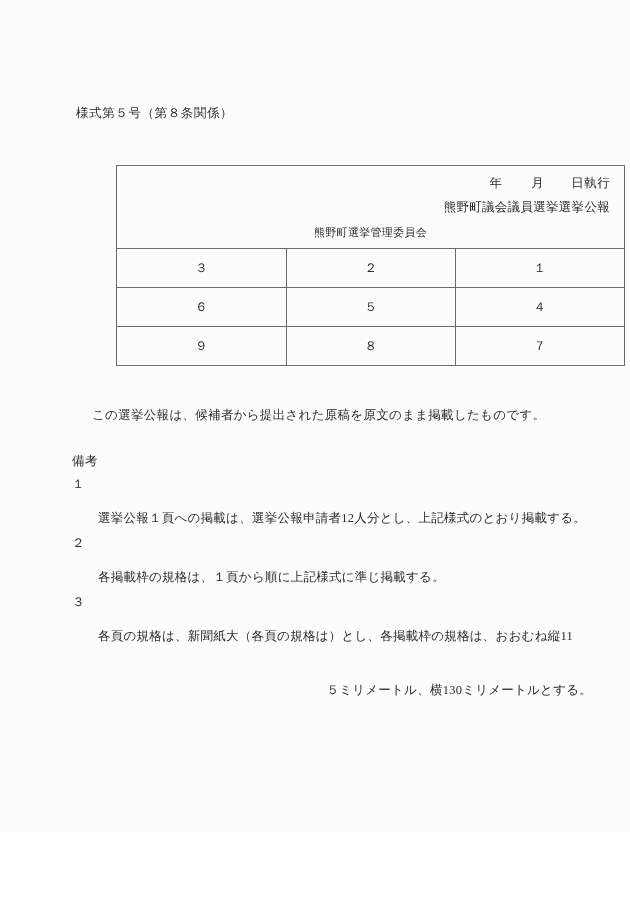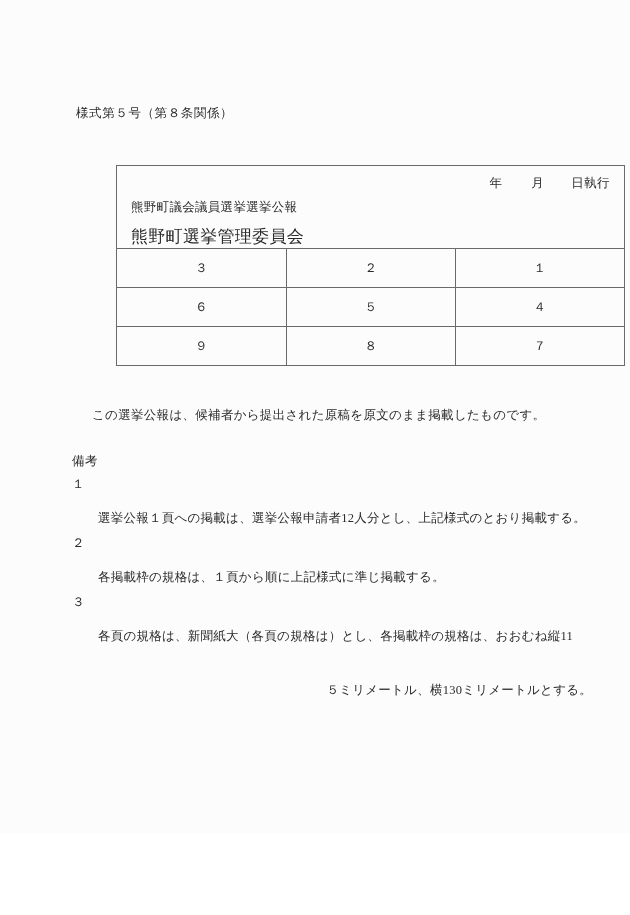--- a/index.html
+++ b/index.html
@@ -57,29 +57,29 @@
   }
   .exec-line {
     text-align: right;
     font-size: 12.5px;
     white-space: nowrap;
     letter-spacing: 0.4px;
   }
   .sp-wide { display: inline-block; width: 22px; }
   .sp-mid  { display: inline-block; width: 20px; }
   .title-line {
-    text-align: left;
+    text-align: right;
     font-size: 12.5px;
     margin-top: 7px;
     letter-spacing: 0.3px;
     white-space: nowrap;
   }
   .committee-line {
-    text-align: left;
-    font-size: 17px;
+    text-align: center;
+    font-size: 11px;
     margin-top: 9px;
     letter-spacing: 0.3px;
     white-space: nowrap;
   }
 
   .num-cell {
     height: 38px;
     text-align: center;
     vertical-align: middle;
     font-size: 12.5px;

